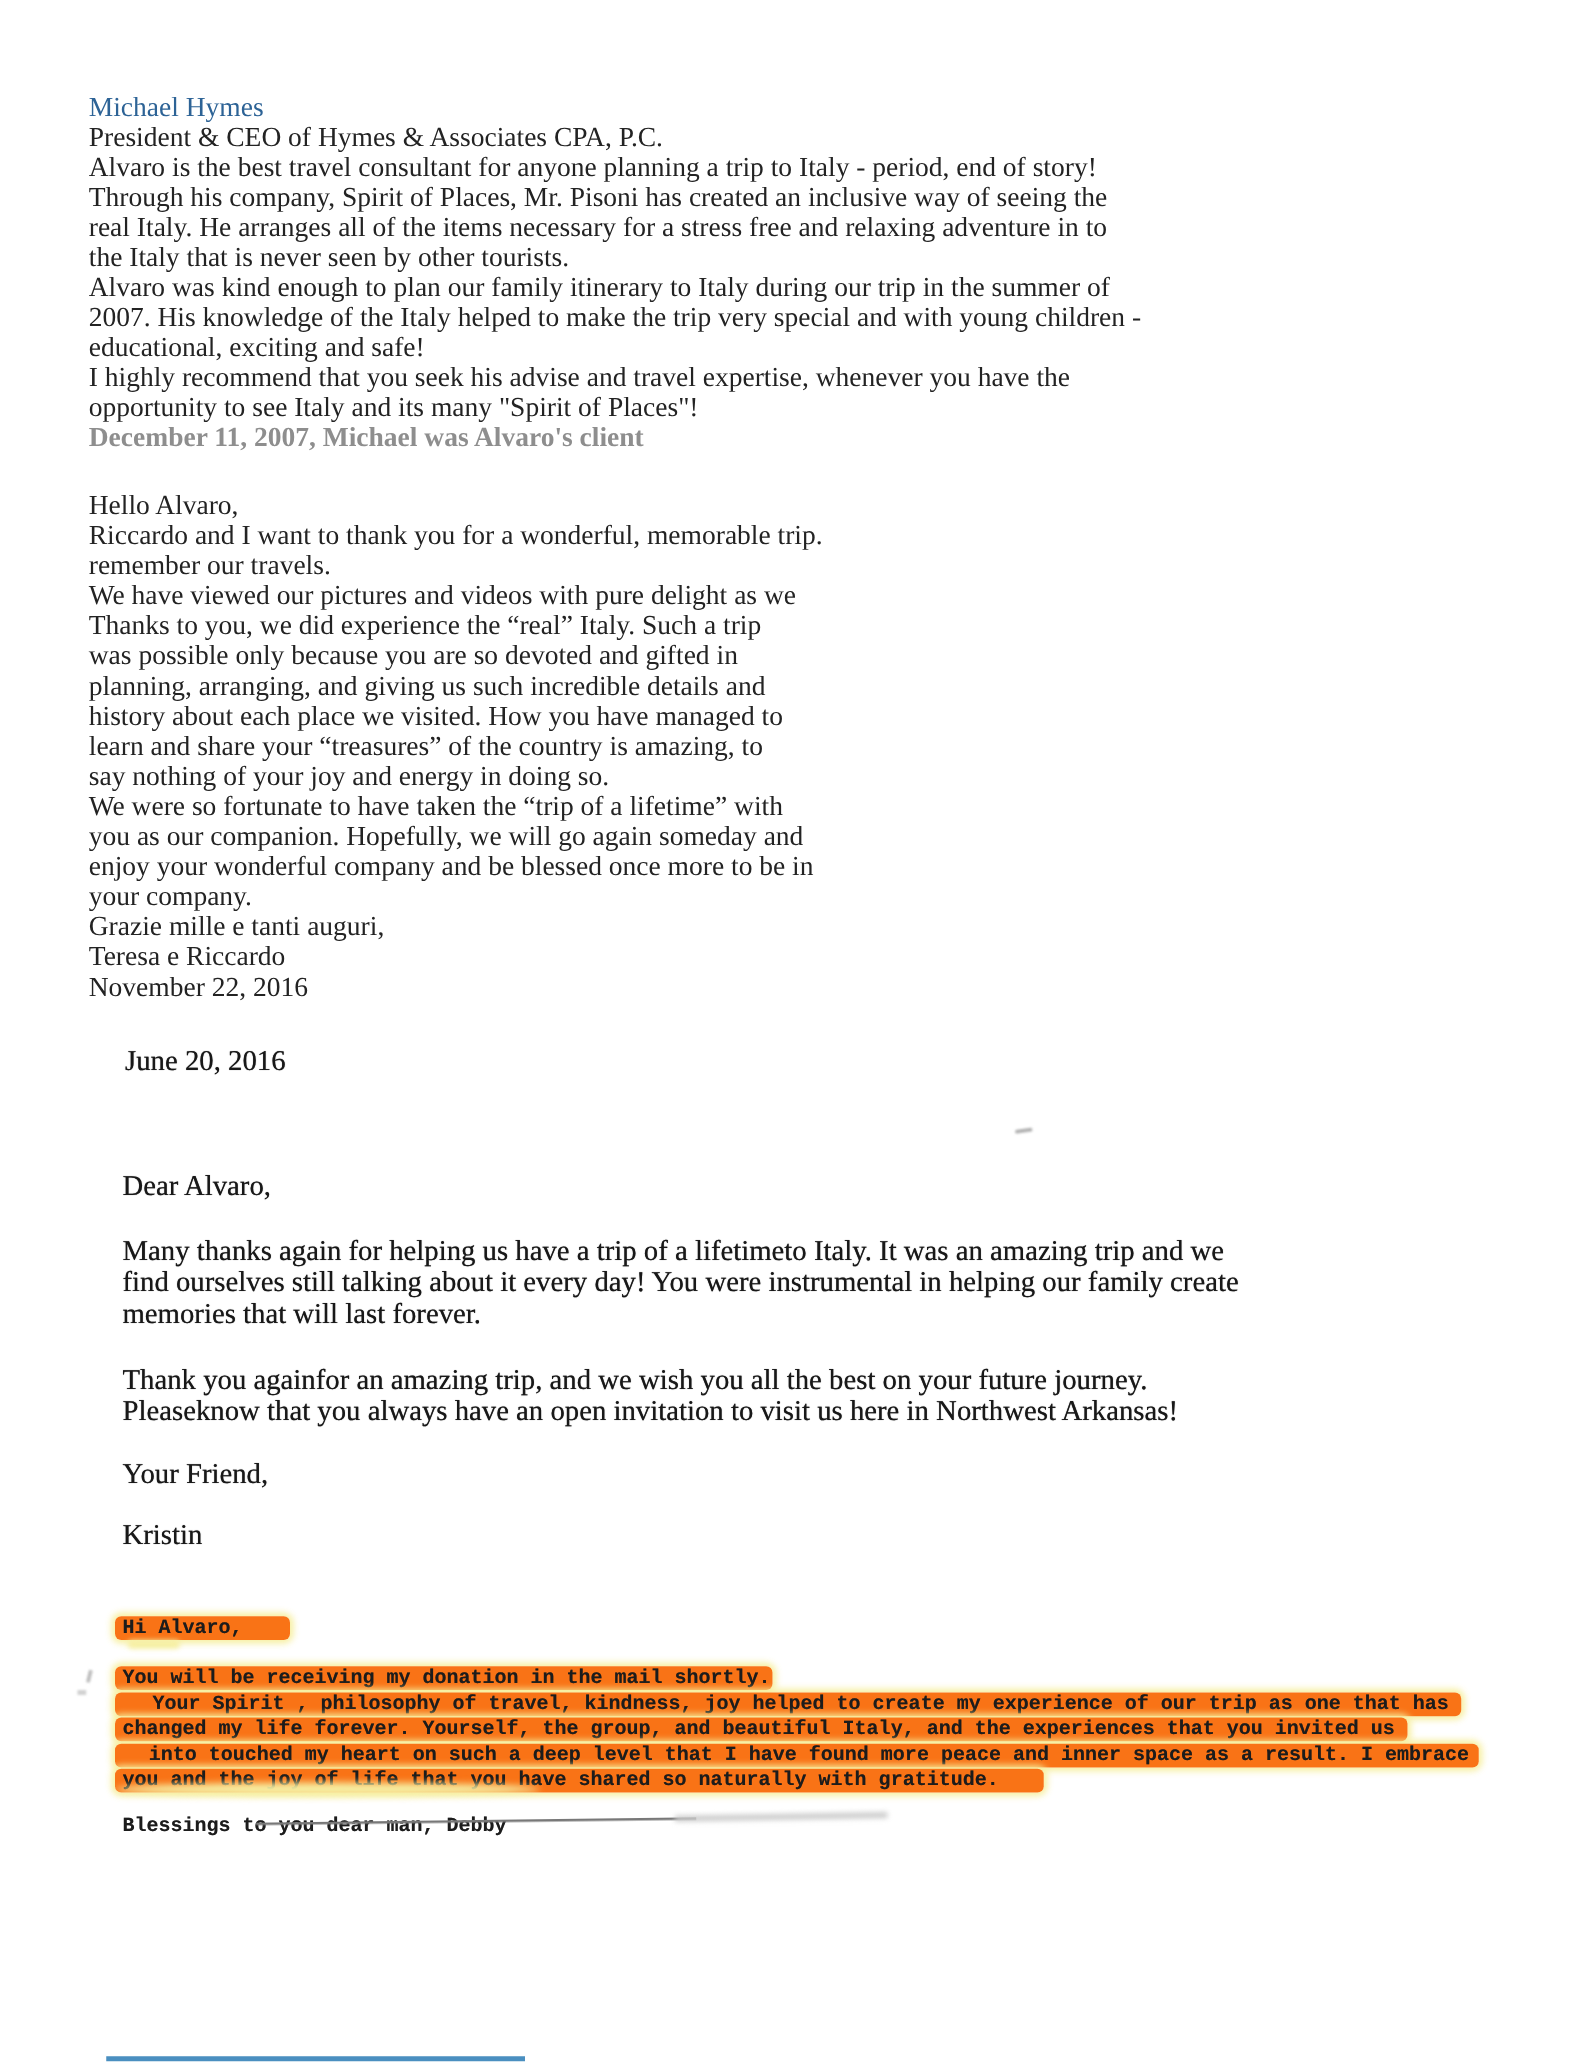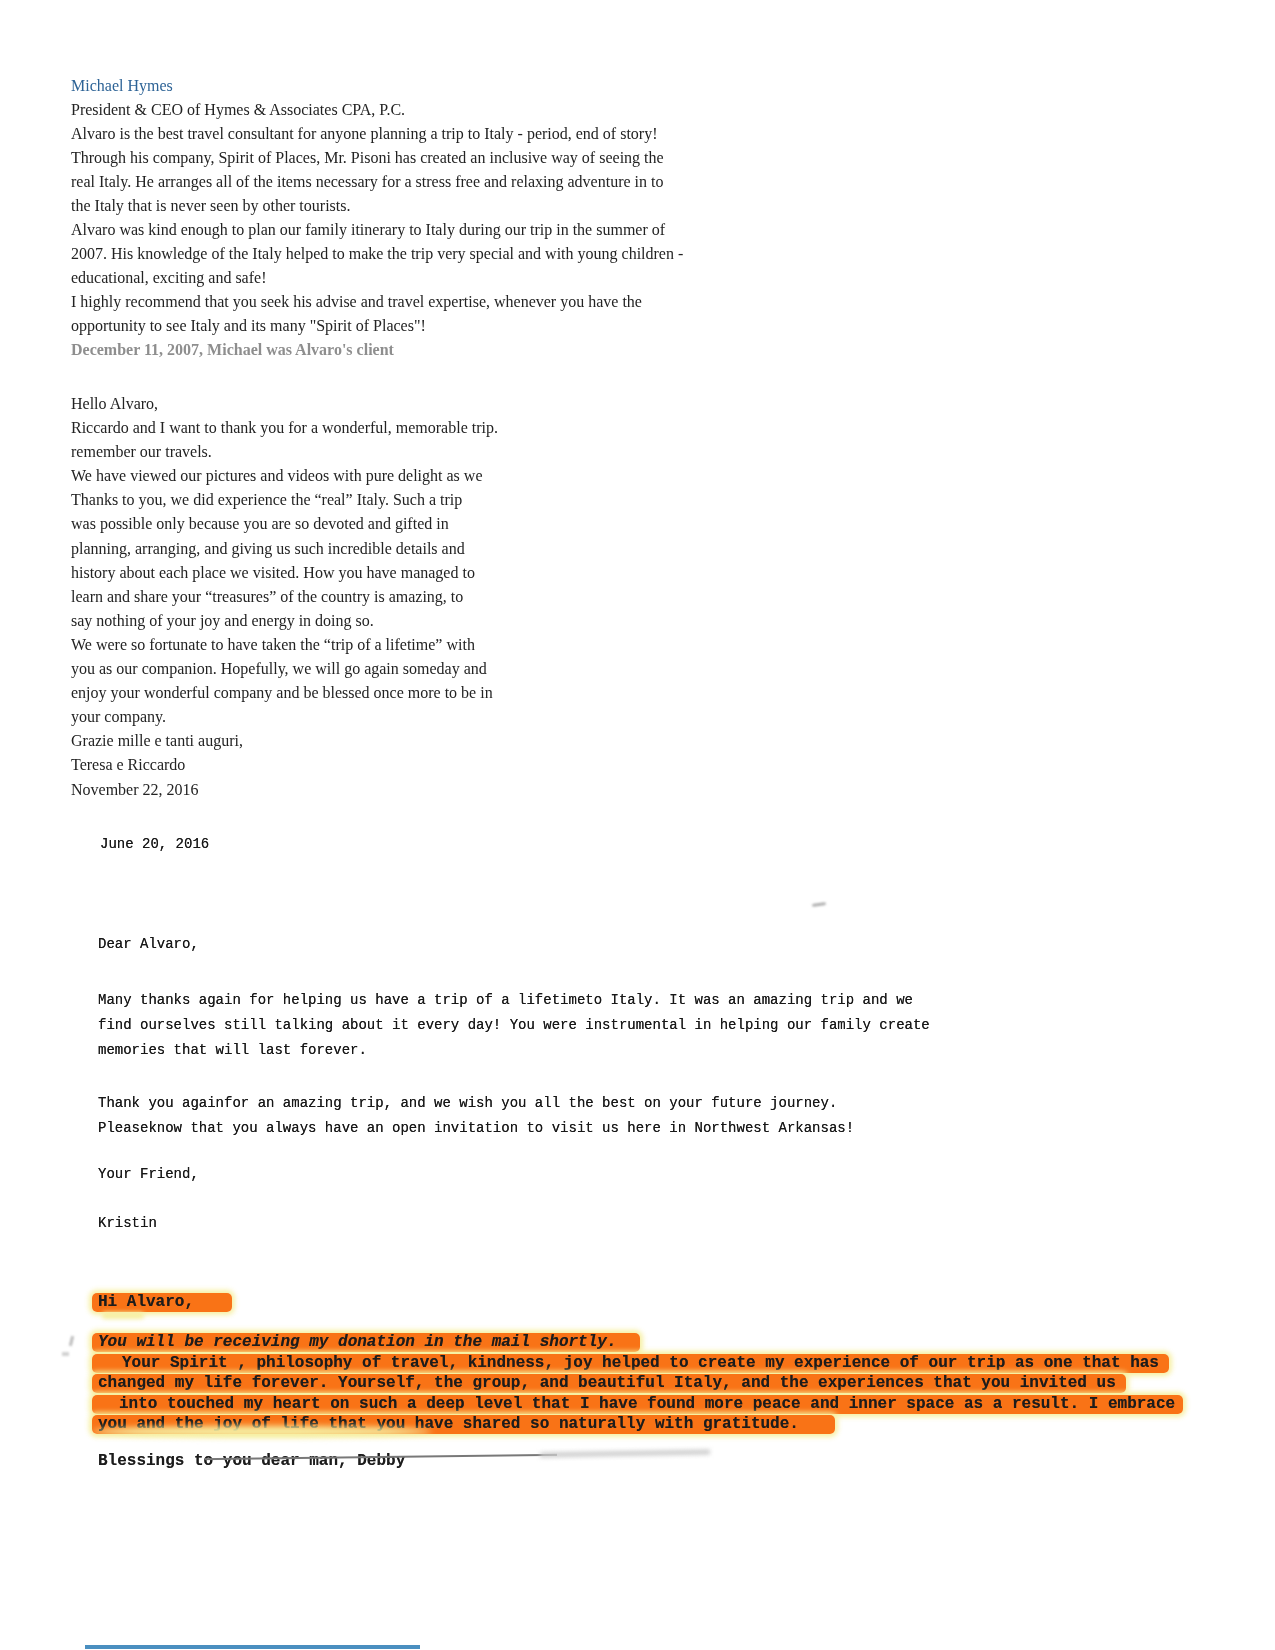--- a/index.html
+++ b/index.html
@@ -4,34 +4,34 @@
 <style>
   html, body { margin: 0; padding: 0; }
   body {
     width: 1275px; height: 1650px;
     position: relative;
     background: #ffffff;
     overflow: hidden;
   }
   .serif {
     font-family: "Liberation Serif", "DejaVu Serif", serif;
-    font-size: 16px;
+    font-size: 22px;
     line-height: 24px;
     color: #232323;
     white-space: nowrap;
   }
   .sec { position: absolute; }
   .line { white-space: nowrap; }
   .link-name { color: #2d6396; cursor: pointer; }
   .date-note { color: #8e8e8e; font-weight: bold; }
 
   
   .scan-serif {
-    font-family: Liberation Mono, monospace;
-    font-size: 14px;
+    font-family: Liberation Serif, serif;
+    font-size: 23px;
     color: #181818;
     text-shadow: 0 0 0.6px rgba(10,10,10,0.8);
     white-space: nowrap;
   }
   .scan-serif .line { line-height: 25px; }
 
   
   .typewriter {
     font-family: "Liberation Mono", "DejaVu Sans Mono", monospace;
     font-size: 16px;
@@ -42,21 +42,21 @@
   }
   .typewriter .line { line-height: 20.5px; }
   .hl {
     background: #f97316;
     box-shadow: 0 0 5px 3px rgba(246,238,155,0.9);
     border-radius: 5px;
     padding: 0 10px 1px 6px;
     margin-left: -6px;
   }
   .hl-greeting { padding-right: 38px; }
-  .hl-l1 { padding-right: 24px; font-style: italic; }
+  .hl-l1 { padding-right: 2px; }
   .hl-l2 { padding-right: 10px; padding-left: 30px; }
   .hl-l3 { }
   .hl-l4 { padding-right: 8px; padding-left: 27px; }
   .hl-l5 { padding-right: 36px; }
 
   .artifact { position: absolute; pointer-events: none; }
 </style>
 </head>
 <body>
 

